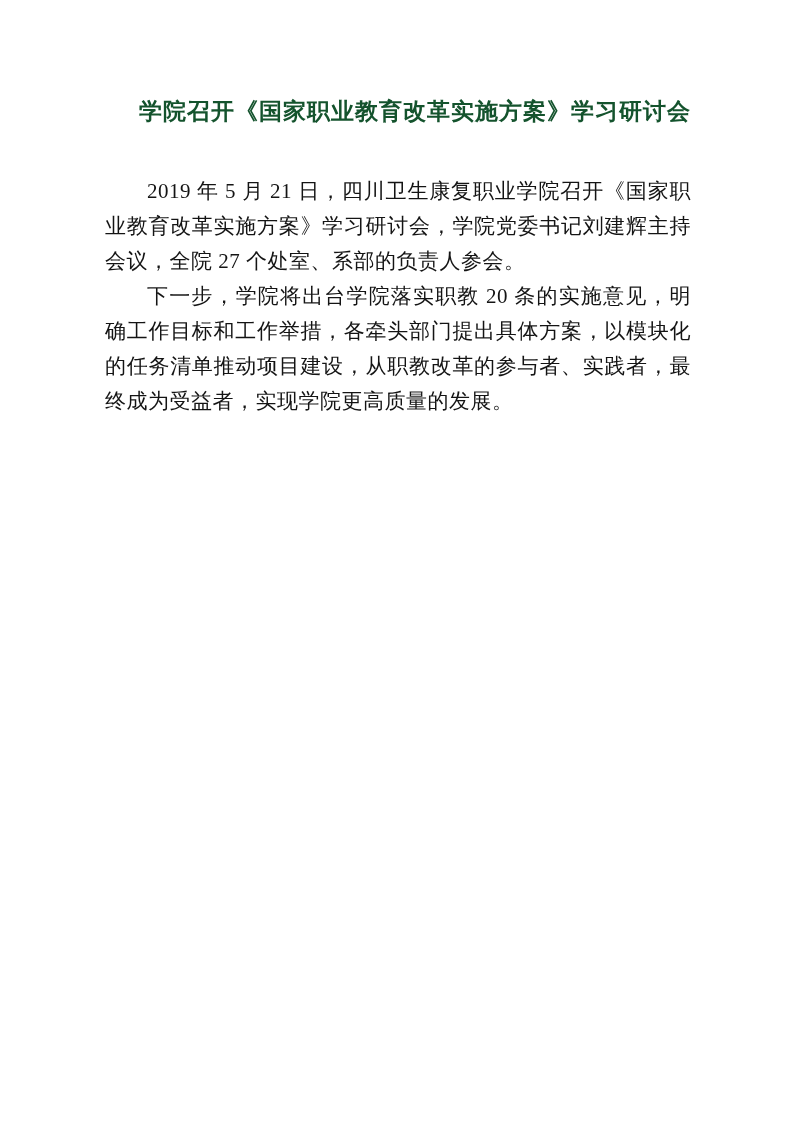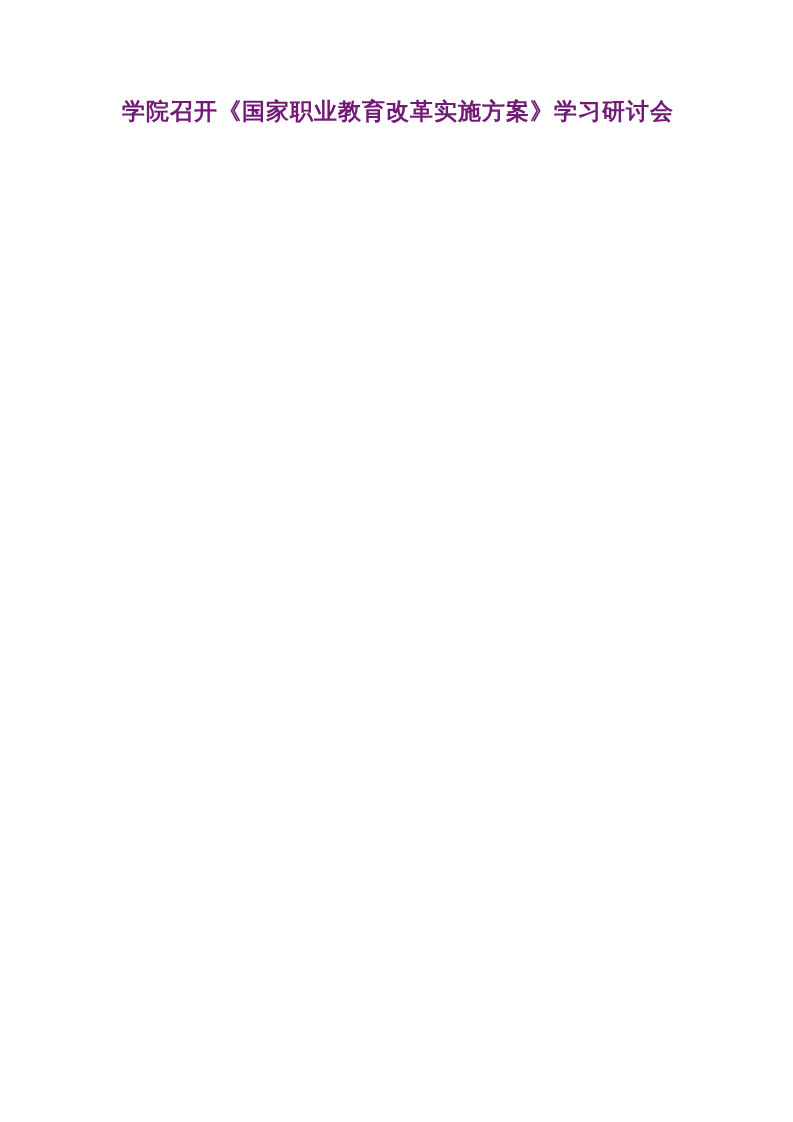--- a/index.html
+++ b/index.html
@@ -14,22 +14,22 @@
     margin: 0 auto;
     background: #ffffff;
     box-sizing: border-box;
     padding: 96px 102px 0 105px;
     overflow: hidden;
   }
   .doc-title {
     font-family: "Liberation Sans", "DejaVu Sans", sans-serif;
     font-size: 23px;
     font-weight: bold;
-    color: #701a75;
-    text-align: center;
+    color: #14532d;
+    text-align: right;
     letter-spacing: 1px;
     margin: 0 0 48px 0;
     line-height: 30px;
   }
   .doc-body p {
     font-family: "Liberation Serif", "DejaVu Serif", serif;
     font-size: 21px;
     line-height: 35px;
     color: #141414;
     text-align: justify;
@@ -38,14 +38,16 @@
     letter-spacing: 0.5px;
     margin: 0;
   }
 </style>
 </head>
 <body>
 
 <div class="page">
   <h1 class="doc-title">学院召开《国家职业教育改革实施方案》学习研讨会</h1>
   <div class="doc-body">
+    <p>2019 年 5 月 21 日，四川卫生康复职业学院召开《国家职业教育改革实施方案》学习研讨会，学院党委书记刘建辉主持会议，全院 27 个处室、系部的负责人参会。</p>
+    <p>下一步，学院将出台学院落实职教 20 条的实施意见，明确工作目标和工作举措，各牵头部门提出具体方案，以模块化的任务清单推动项目建设，从职教改革的参与者、实践者，最终成为受益者，实现学院更高质量的发展。</p>
   </div>
 </div>
 
 </body></html>

